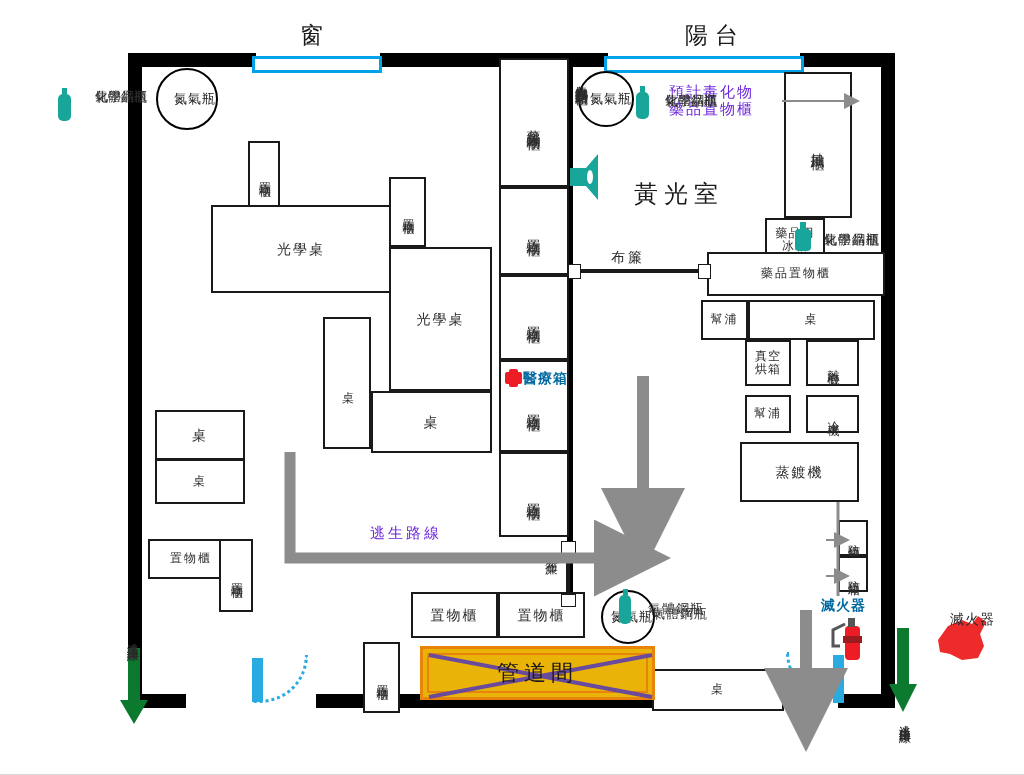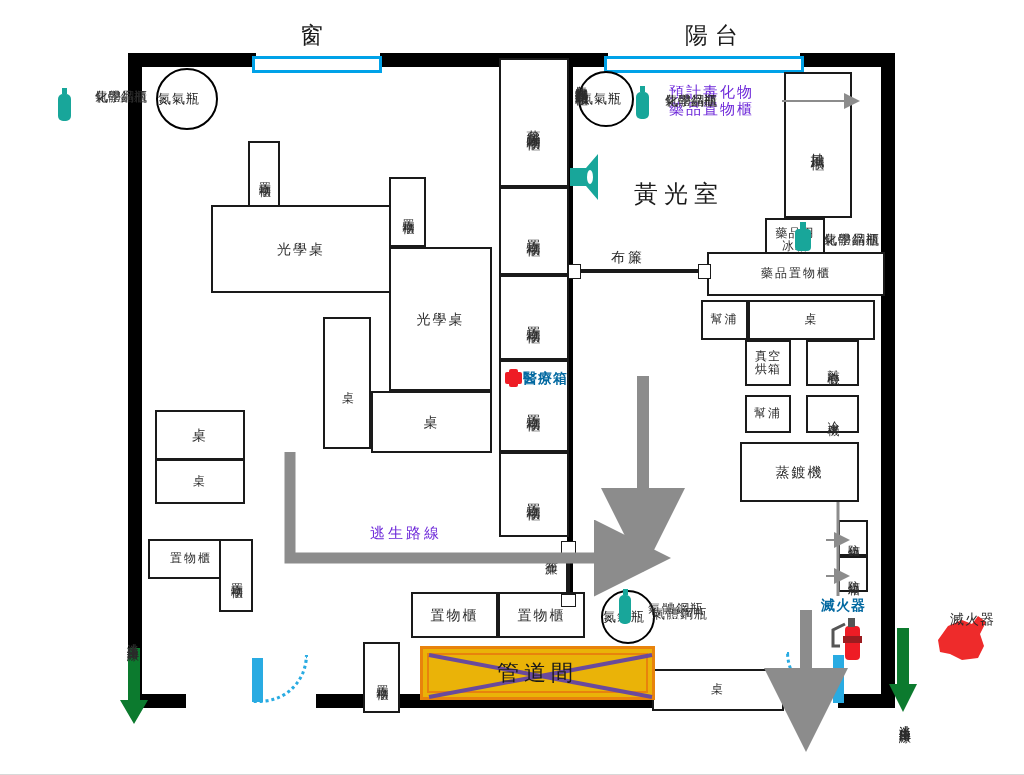--- a/index.html
+++ b/index.html
@@ -87,21 +87,21 @@
   }
 
   
   .circ {
     position: absolute;
     border: 2px solid #000;
     border-radius: 50%;
     background: transparent;
     display: flex;
     align-items: center;
-    justify-content: flex-start;
+    justify-content: flex-end;
     font-size: 13px;
     color: #1a1a1a;
     letter-spacing: 1px;
   }
 
   
   .pipeshaft {
     position: absolute;
     box-sizing: border-box;
     border: 3px solid #e8830c;

